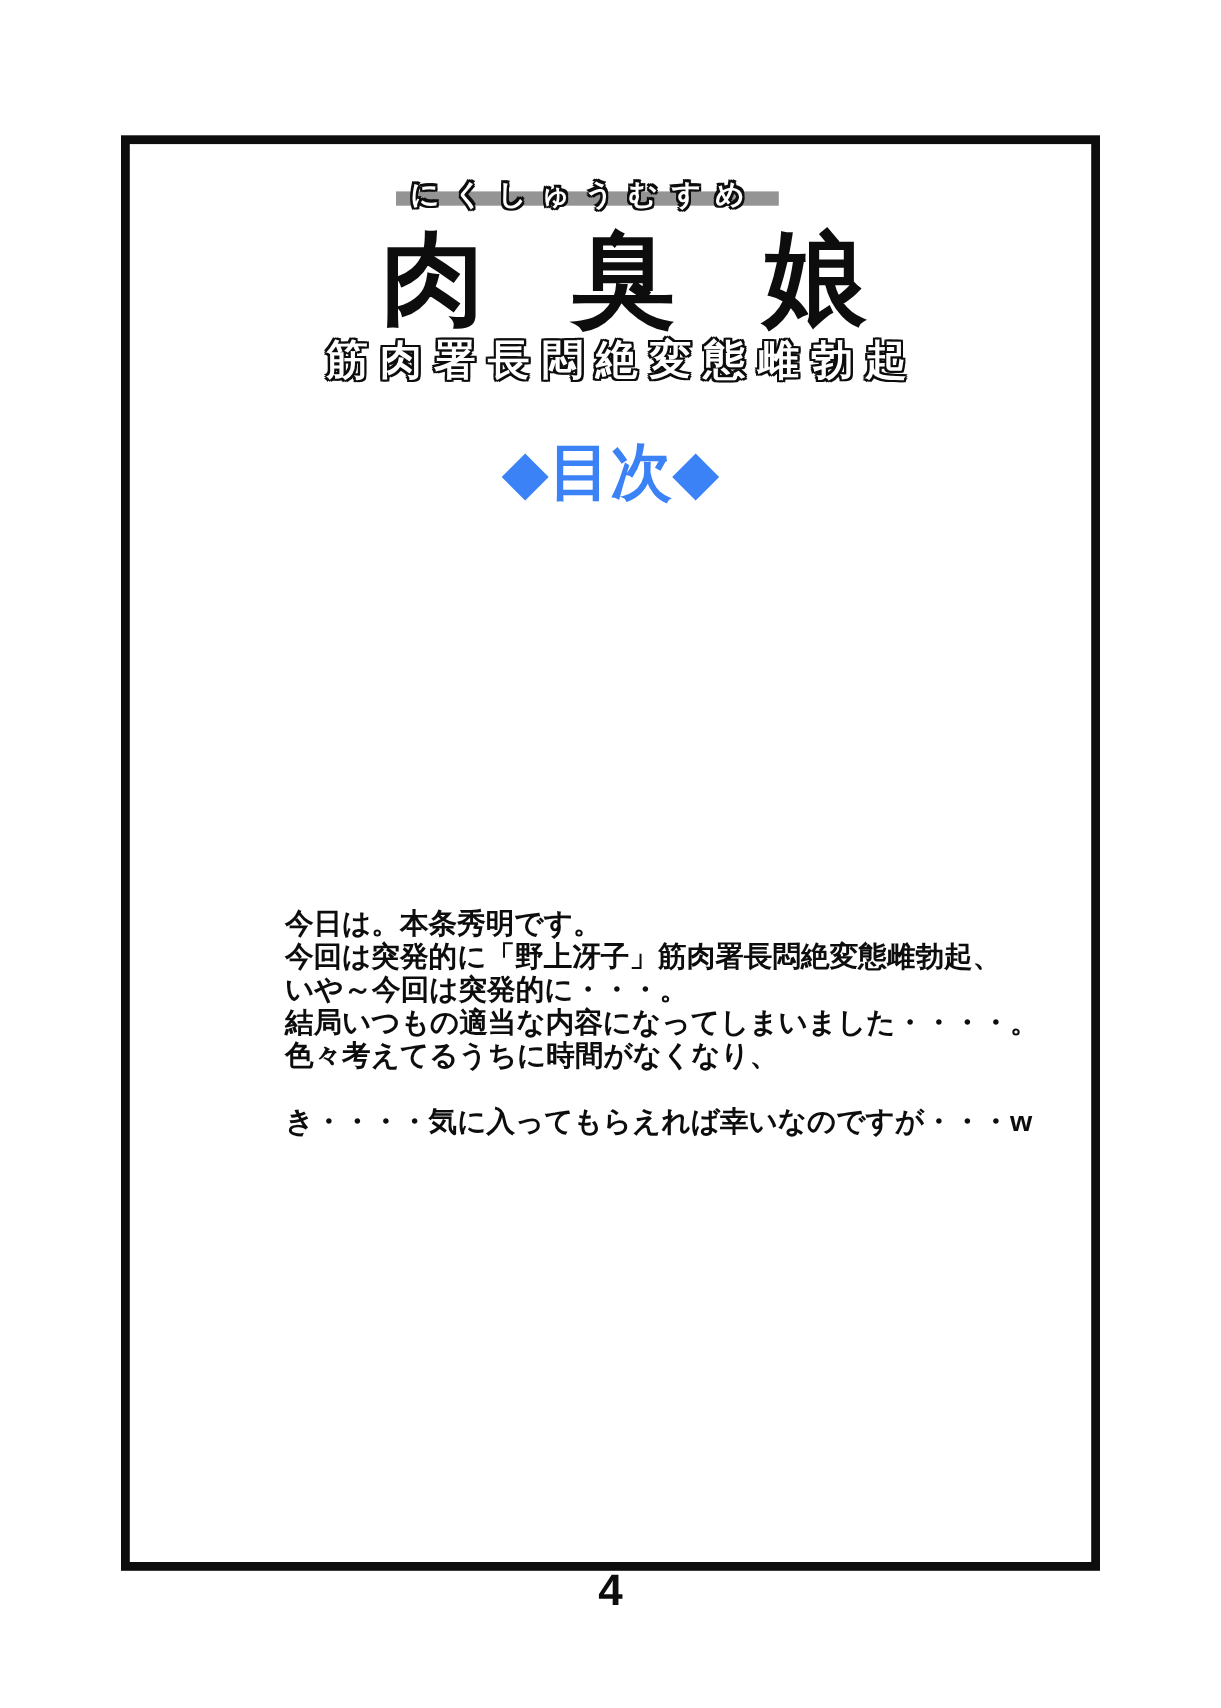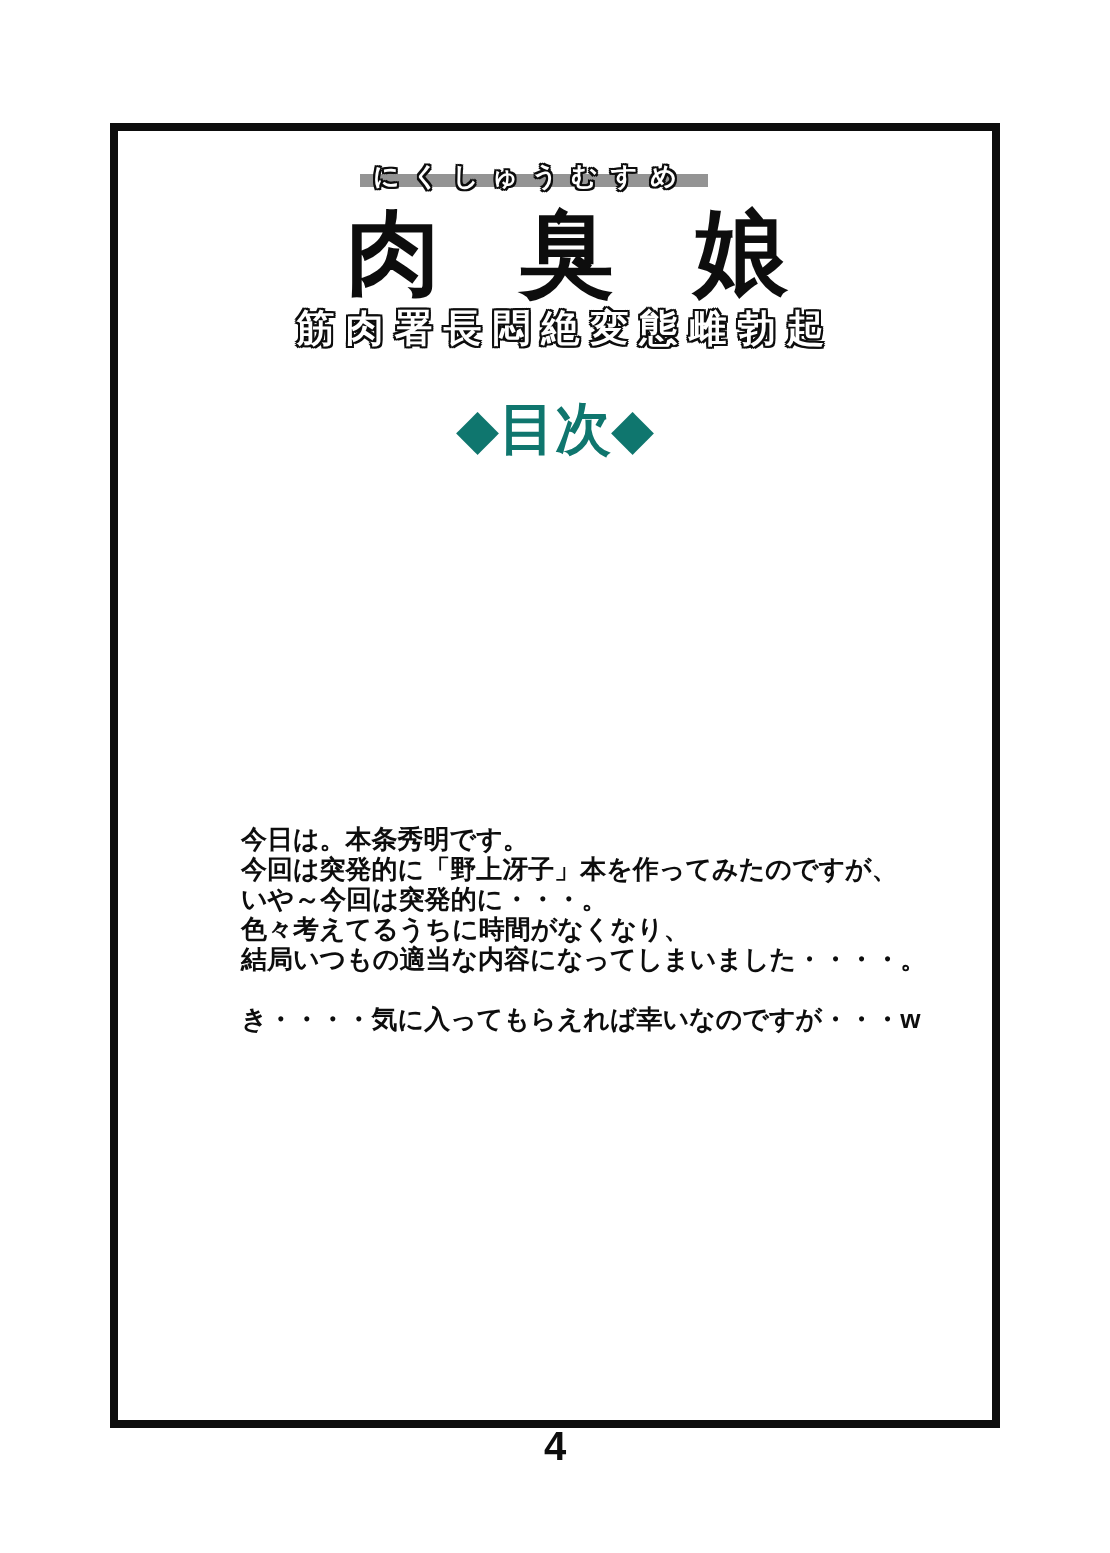--- a/index.html
+++ b/index.html
@@ -86,21 +86,21 @@
   }
   .toc-heading {
     position: absolute;
     left: 110px; top: 398px;
     width: 890px;
     margin: 0;
     text-align: center;
     font-size: 56px;
     font-weight: bold;
     line-height: 1.1;
-    color: #0f766e;
+    color: #3b82f6;
     white-space: nowrap;
   }
   .toc-line {
     position: absolute;
     left: 288px; top: 500px;
     width: 560px; height: 90px;
   }
   .toc-title {
     position: absolute;
     left: 0; top: 2px;
@@ -123,21 +123,21 @@
   }
   .toc-page {
     position: absolute;
     left: 498px; top: -5px;
     font-size: 88px;
     font-weight: bold;
     line-height: 1;
   }
   .afterword {
     position: absolute;
-    left: 241px; top: 824px;
+    left: 259px; top: 824px;
     width: 680px;
     font-size: 26px;
     font-weight: bold;
     line-height: 30px;
     letter-spacing: 0;
     color: #0d0d0d;
   }
   .afterword p {
     margin: 0;
     min-height: 30px;
@@ -166,23 +166,23 @@
 
   <h1 class="book-title">肉臭娘</h1>
 
   <div class="book-subtitle outline2">筋肉署長悶絶変態雌勃起</div>
 
   <h2 class="toc-heading">◆目次◆</h2>
 
 
   <div class="afterword">
     <p>今日は。本条秀明です。</p>
-    <p>今回は突発的に「野上冴子」本を作ってみたのですが、</p>
+    <p>今回は突発的に「野上冴子」筋肉署長悶絶変態雌勃起、</p>
     <p>いや～今回は突発的に・・・。</p>
+    <p>結局いつもの適当な内容になってしまいました・・・・。</p>
     <p>色々考えてるうちに時間がなくなり、</p>
-    <p>結局いつもの適当な内容になってしまいました・・・・。</p>
     <p></p>
     <p>き・・・・気に入ってもらえれば幸いなのですが・・・w</p>
   </div>
 
   <div class="page-number">4</div>
 
 </div>
 
 </body></html>

